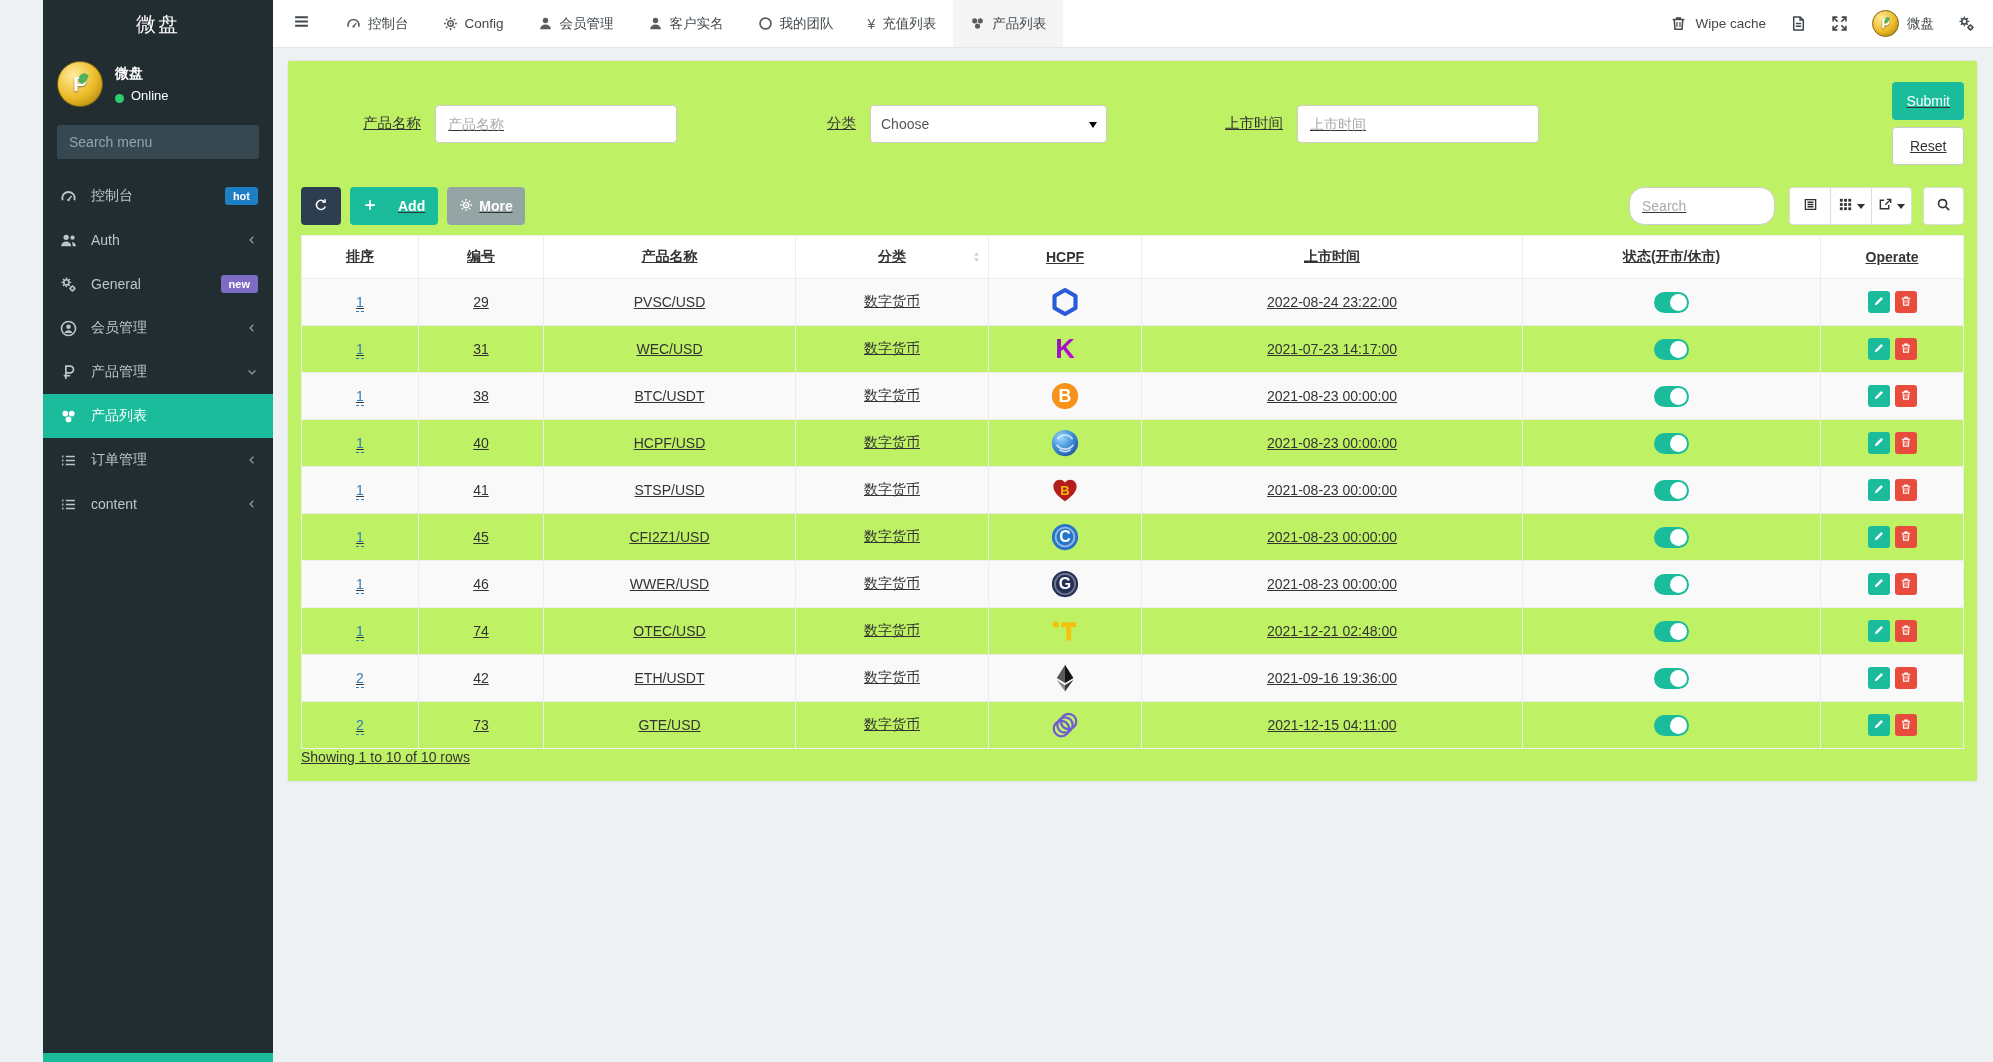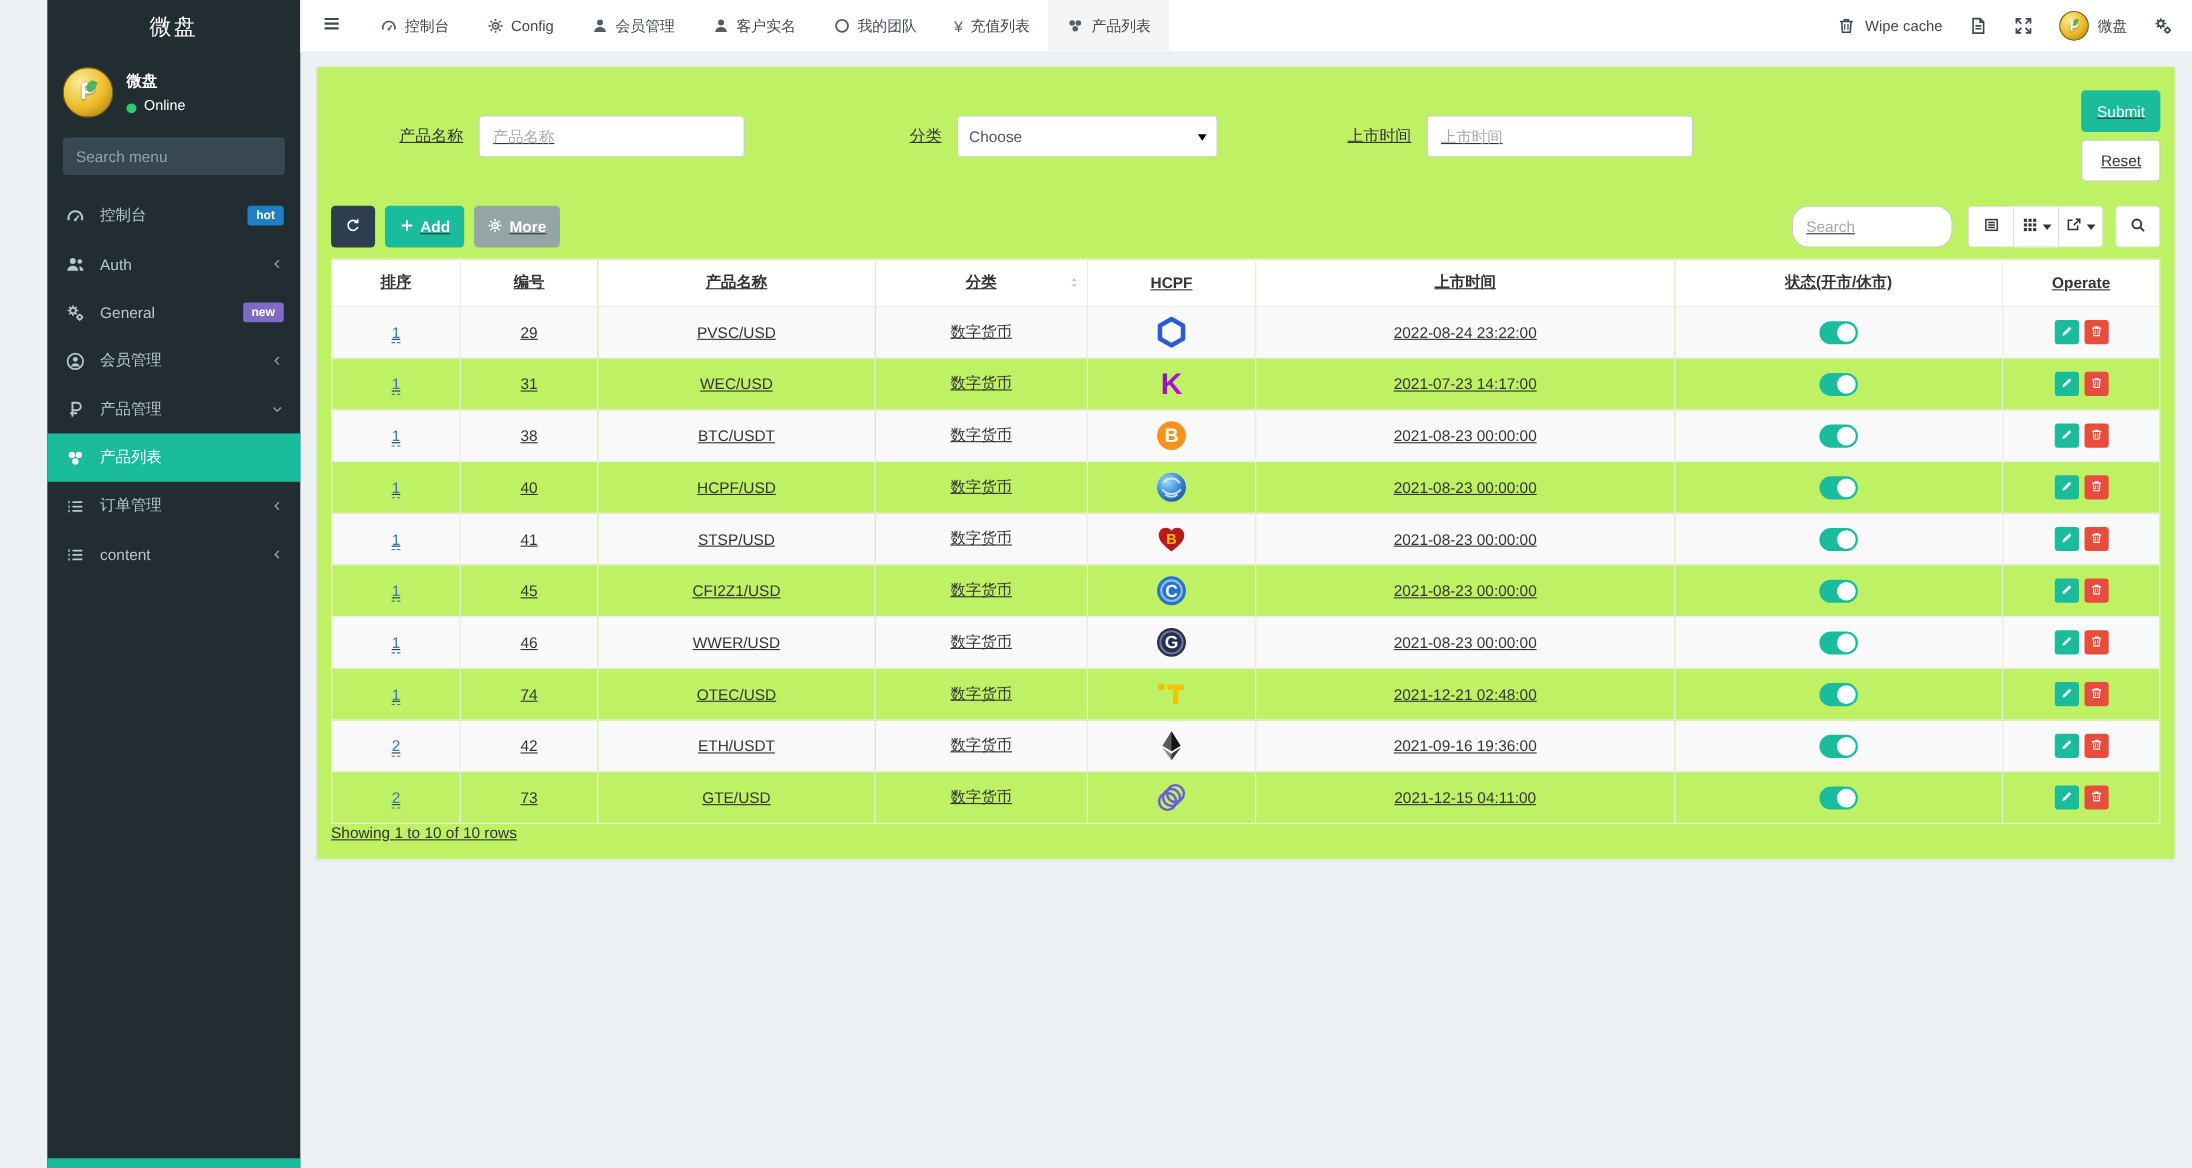--- a/index.html
+++ b/index.html
@@ -91,21 +91,21 @@
          font-family:inherit; padding:0 14px; }
   .btn svg { width:14px; height:14px; }
   .btn-submit { background:#1abc9c; color:#fff; }
   .btn-reset { background:#fff; color:#333; border:1px solid #ccc; }
 
   
   .toolbar-row { display:flex; align-items:center; margin-bottom:10px; }
   .tb-left { display:flex; gap:9px; }
   .btn-icon { width:40px; padding:0; }
   .btn-dark { background:#2c3e50; color:#fff; }
-  .btn-add { background:#1abc9c; color:#fff; gap:5px; padding:0 13px; font-weight:bold; }
+  .btn-add { background:#1abc9c; color:#fff; gap:21px; padding:0 13px; font-weight:bold; }
   .btn-more { background:#95a5a6; color:#fff; gap:6px; padding:0 12px; font-weight:bold; }
   .tb-right { margin-left:auto; display:flex; align-items:center; }
   .tb-search { width:146px; height:38px; border:1px solid #ccc; border-radius:15px;
                padding:0 12px; font-size:14px; color:#555; outline:none;
                font-family:inherit; margin-right:14px; }
   .tb-search::placeholder { color:#aaa; }
   .btn-group { display:flex; }
   .btn-light { width:41px; height:38px; background:#fff; border:1px solid #ddd; color:#333;
                display:flex; align-items:center; justify-content:center; gap:4px; cursor:pointer; }
   .btn-light svg { width:15px; height:15px; }

